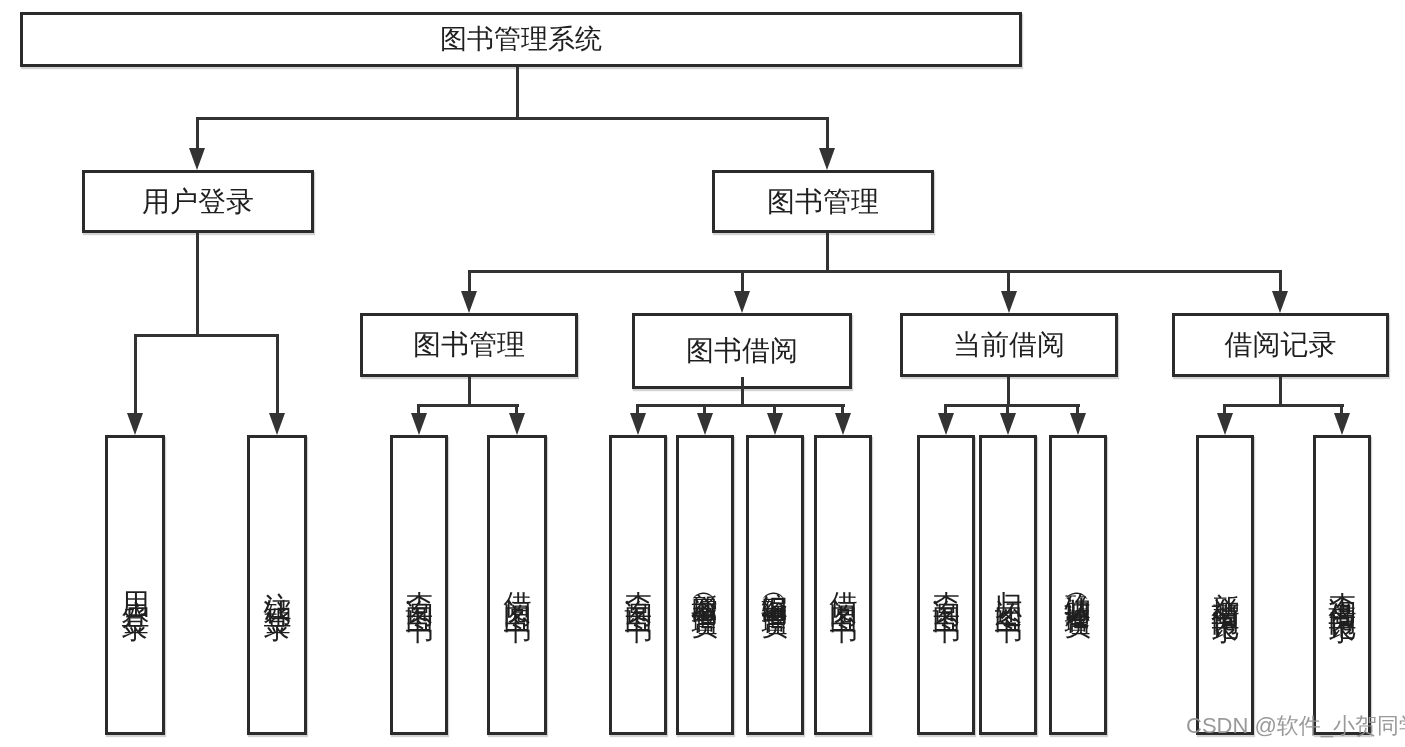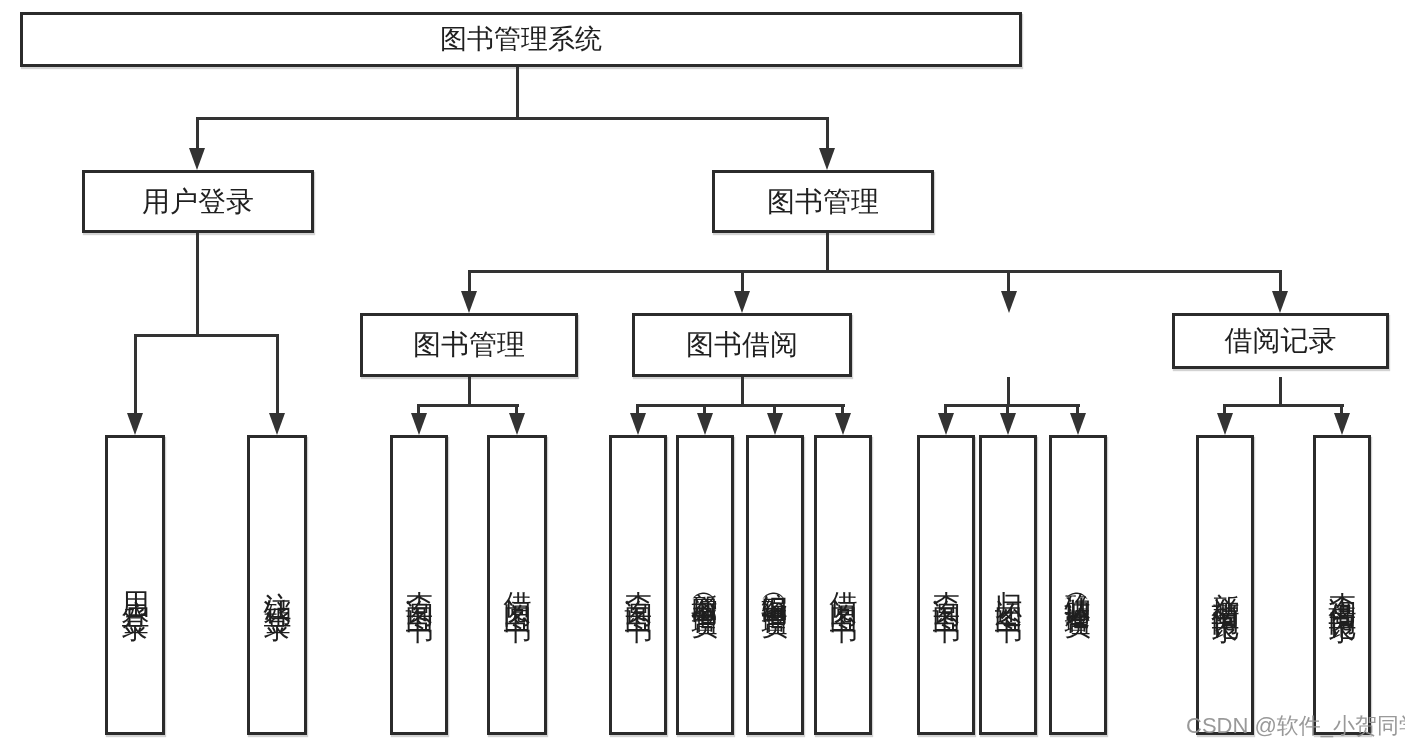--- a/index.html
+++ b/index.html
@@ -43,24 +43,27 @@
   <div class="box" style="left:82px;top:170px;width:232px;height:63px;">
     <span class="h-label">用户登录</span>
   </div>
   <div class="box" style="left:712px;top:170px;width:222px;height:63px;">
     <span class="h-label">图书管理</span>
   </div>
 
   <div class="box" style="left:360px;top:313px;width:218px;height:64px;">
     <span class="h-label">图书管理</span>
   </div>
-  <div class="box" style="left:632px;top:313px;width:220px;height:64px;">
+  <div class="box" style="left:632px;top:313px;width:220px;height:76px;">
     <span class="h-label">图书借阅</span>
   </div>
-  <div class="box" style="left:1172px;top:313px;width:217px;height:56px;">
+  <div class="box" style="left:900px;top:313px;width:218px;height:64px;">
+    <span class="h-label">当前借阅</span>
+  </div>
+  <div class="box" style="left:1172px;top:313px;width:217px;height:64px;">
     <span class="h-label">借阅记录</span>
   </div>
 
   <div class="box" style="left:105px;top:435px;width:60px;height:300px;">
     <span class="v-label">用户登录</span>
   </div>
   <div class="box" style="left:247px;top:435px;width:60px;height:300px;">
     <span class="v-label">注销登录</span>
   </div>
 

